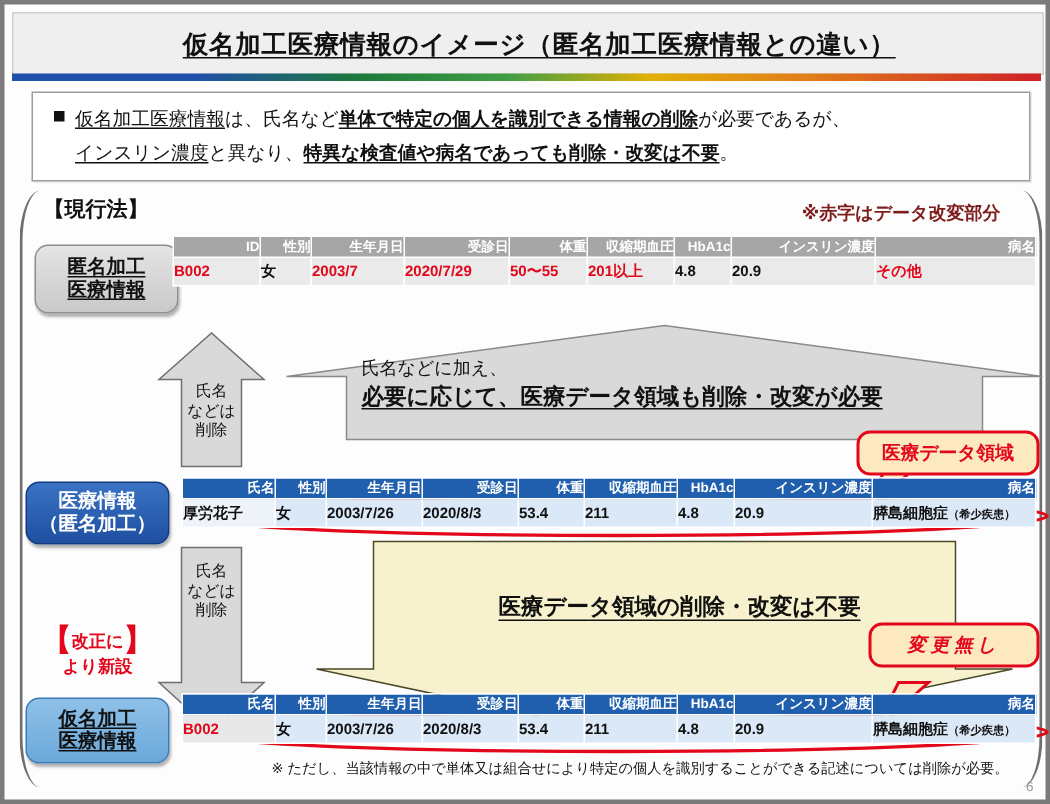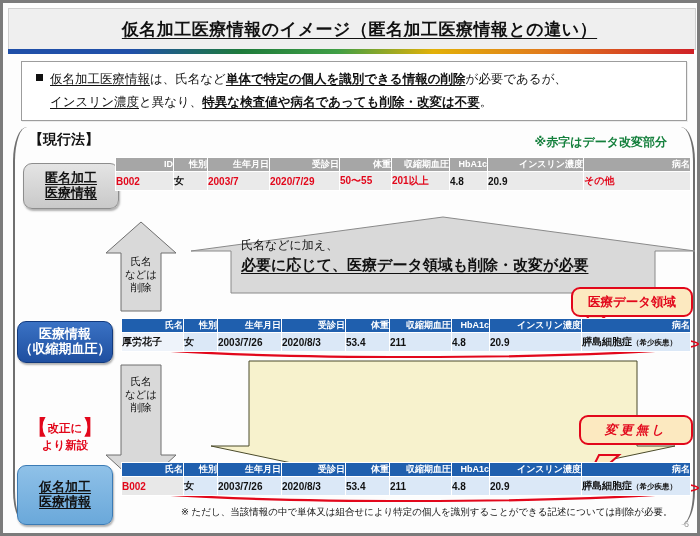--- a/index.html
+++ b/index.html
@@ -55,21 +55,21 @@
     pointer-events:none;
   }
 
   
   .genkou{
     position:absolute;left:26px;top:128px;
     font-size:14px;font-weight:bold;color:#111;
   }
   .redstar{
     position:absolute;right:30px;top:131px;
-    font-size:12px;font-weight:bold;color:#15803d;white-space:nowrap;
+    font-size:12px;font-weight:bold;color:#7f1d1d;white-space:nowrap;
   }
 
   .pill{
     position:absolute;box-sizing:border-box;
     display:flex;flex-direction:column;align-items:center;justify-content:center;
     border-radius:9px;text-align:center;line-height:1.15;
     font-weight:bold;font-size:13px;
   }
   .pill span{display:block;}
   .pill-gray{
@@ -259,21 +259,21 @@
     <span>氏名などに加え、</span>
     <span class="l2">必要に応じて、医療データ領域も削除・改変が必要</span>
   </div>
 
   <div class="callout" style="left:568px;top:284px;width:118px;height:26px;">
     <span>医療データ領域</span>
   </div>
 
   <div class="pill pill-bluedark" style="left:14px;top:318px;width:96px;height:42px;">
     <span>医療情報</span>
-    <span>（収縮期血圧）</span>
+    <span>（匿名加工）</span>
   </div>
 
   <table class="rec t-blue" style="left:118px;top:315px;width:570px;">
     <colgroup>
       <col style="width:62px">
         <col style="width:34px">
         <col style="width:64px">
         <col style="width:64px">
       <col style="width:44px">
         <col style="width:62px">
@@ -308,33 +308,34 @@
     </tr>
       </tbody>
   </table>
 
   <div class="arrow-label" style="left:108px;top:372px;width:60px;">
     <div>氏名</div>
     <div>などは</div>
     <div>削除</div>
   </div>
 
+  <div class="bigtext-2">医療データ領域の削除・改変は不要</div>
 
   <div class="kaisei">
     <div>
       <span class="brk">【</span><span>改正に</span><span class="brk">】</span>
     </div>
     <div style="margin-top:-2px">より新設</div>
   </div>
 
   <div class="callout" style="left:576px;top:412px;width:110px;height:26px;letter-spacing:3px;font-style:italic;">
     <span>変更無し</span>
   </div>
 
-  <div class="pill pill-bluelight" style="left:14px;top:462px;width:96px;height:60px;">
+  <div class="pill pill-bluelight" style="left:14px;top:462px;width:96px;height:44px;">
     <span>仮名加工</span>
     <span>医療情報</span>
   </div>
 
   <table class="rec t-blue" style="left:118px;top:459px;width:570px;">
     <colgroup>
       <col style="width:62px">
         <col style="width:34px">
         <col style="width:64px">
         <col style="width:64px">

